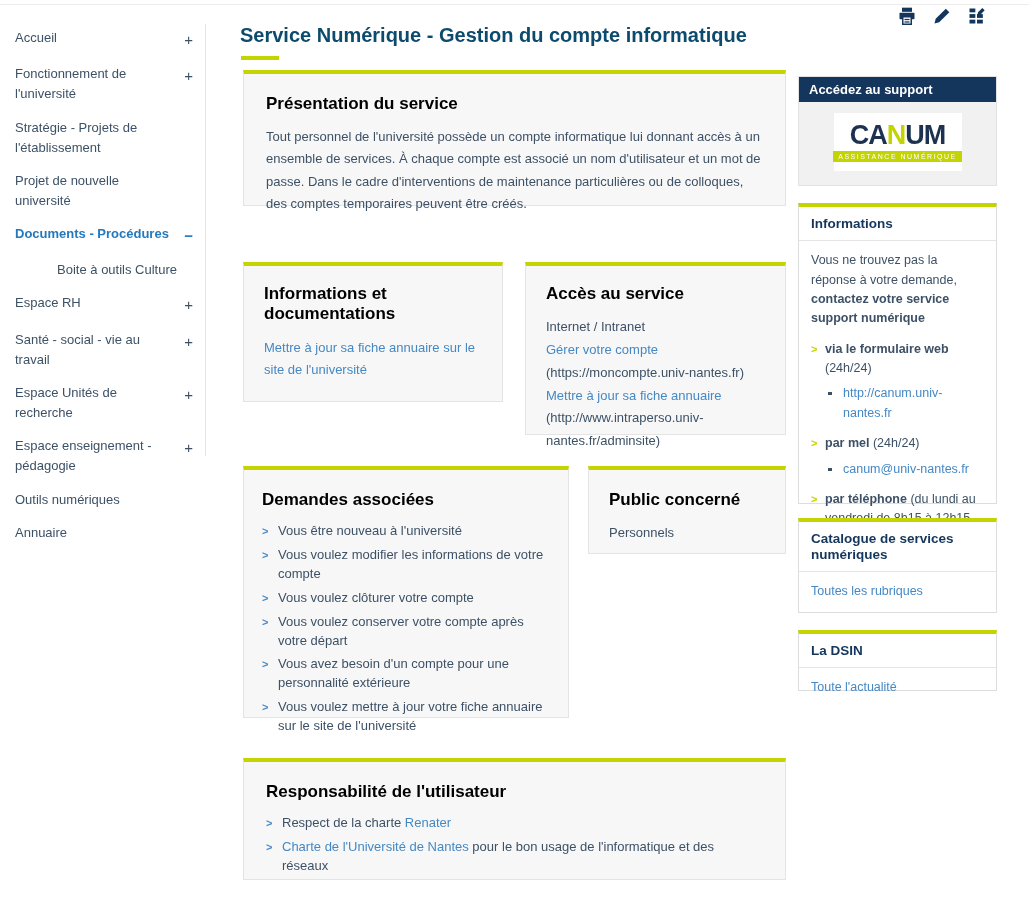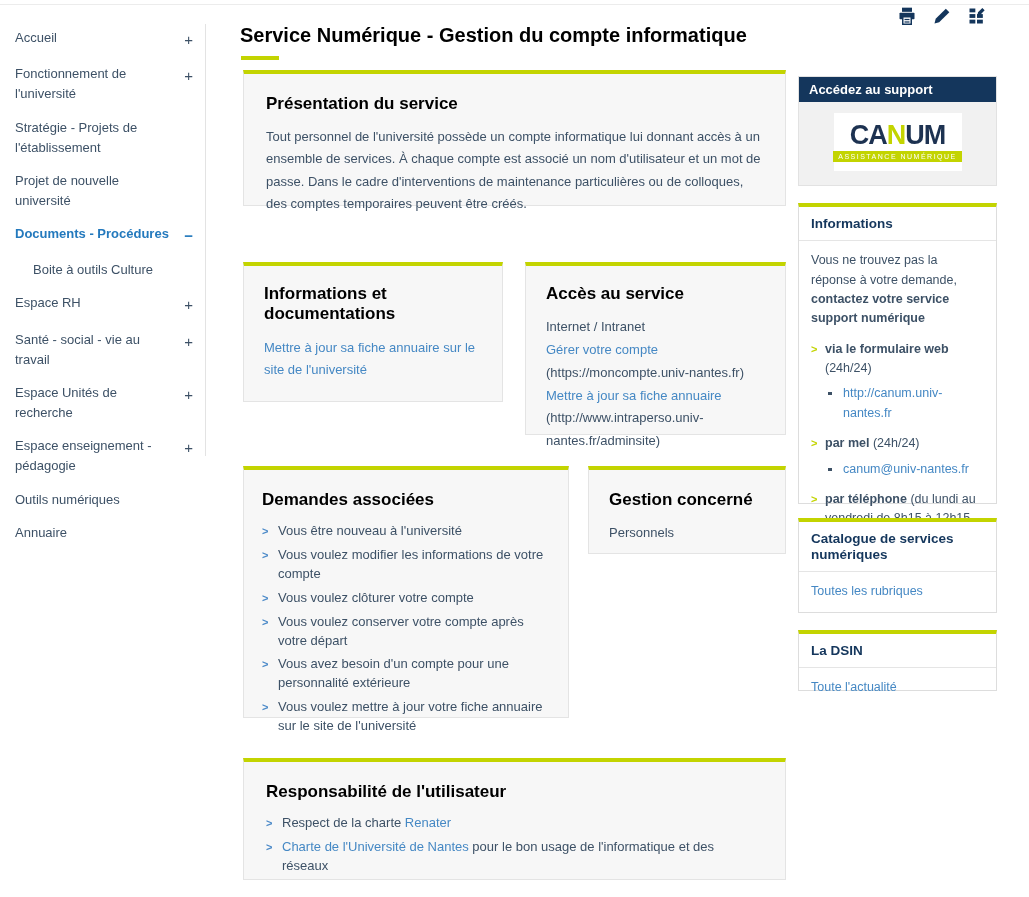--- a/index.html
+++ b/index.html
@@ -11,26 +11,26 @@
   .top-actions{position:absolute;top:6px;right:42px;display:flex;gap:15px;}
   .icon-btn{width:20px;height:20px;cursor:pointer;}
   .icon-btn svg{display:block;width:20px;height:20px;}
 
   
   .sidebar{position:absolute;left:15px;top:28px;width:178px;font-size:13px;}
   .nav-item{display:flex;margin-bottom:13px;line-height:1.55;color:#3d5166;cursor:pointer;}
   .nav-label{flex:1;}
   .nav-expander{width:16px;text-align:right;font-size:15px;color:#3d5166;}
   .nav-item.active .nav-label,.nav-item.active .nav-expander{color:#2379bd;font-weight:bold;}
-  .nav-item.child{padding-left:18px;}
+  .nav-item.child{padding-left:18px;text-align:right;}
   .sidebar-divider{position:absolute;left:205px;top:24px;width:1px;height:432px;background:#e3e3e3;}
 
   
   .page-title{position:absolute;left:240px;top:24px;margin:0;font-size:20px;font-weight:bold;
-              color:#000000;width:720px;}
+              color:#0c4a6e;width:720px;}
   .title-underline{position:absolute;left:241px;top:56px;width:38px;height:4px;background:#c3d400;}
 
   
   .card{position:absolute;background:#f7f7f7;border:1px solid #e4e4e4;border-top:4px solid #c3d400;
         box-sizing:border-box;}
   .card h2{margin:0 0 12px;font-size:17px;color:#000000;line-height:1.2;}
   .card .body{font-size:13px;line-height:1.7;}
   #card-presentation{left:243px;top:70px;width:543px;height:136px;padding:20px 22px;}
   #card-infodocs{left:243px;top:262px;width:260px;height:140px;padding:18px 20px;}
   #card-access{left:525px;top:262px;width:261px;height:173px;padding:18px 20px;}
@@ -187,21 +187,21 @@
       <li><span class="chev-blue">&gt;</span><span>Vous être nouveau à l'université</span></li>
       <li><span class="chev-blue">&gt;</span><span>Vous voulez modifier les informations de votre compte</span></li>
       <li><span class="chev-blue">&gt;</span><span>Vous voulez clôturer votre compte</span></li>
       <li><span class="chev-blue">&gt;</span><span>Vous voulez conserver votre compte après votre départ</span></li>
       <li><span class="chev-blue">&gt;</span><span>Vous avez besoin d'un compte pour une personnalité extérieure</span></li>
       <li><span class="chev-blue">&gt;</span><span>Vous voulez mettre à jour votre fiche annuaire sur le site de l'université</span></li>
     </ul>
   </section>
 
   <section class="card" id="card-public">
-    <h2>Gestion concerné</h2>
+    <h2>Public concerné</h2>
     <div class="body">Personnels</div>
   </section>
 
   <section class="card" id="card-responsibility">
     <h2>Responsabilité de l'utilisateur</h2>
     <ul class="req-list">
       <li>
         <span class="chev-blue">&gt;</span><span>Respect de la charte </span><span class="link">Renater</span><span></span>
       </li>
       <li>

